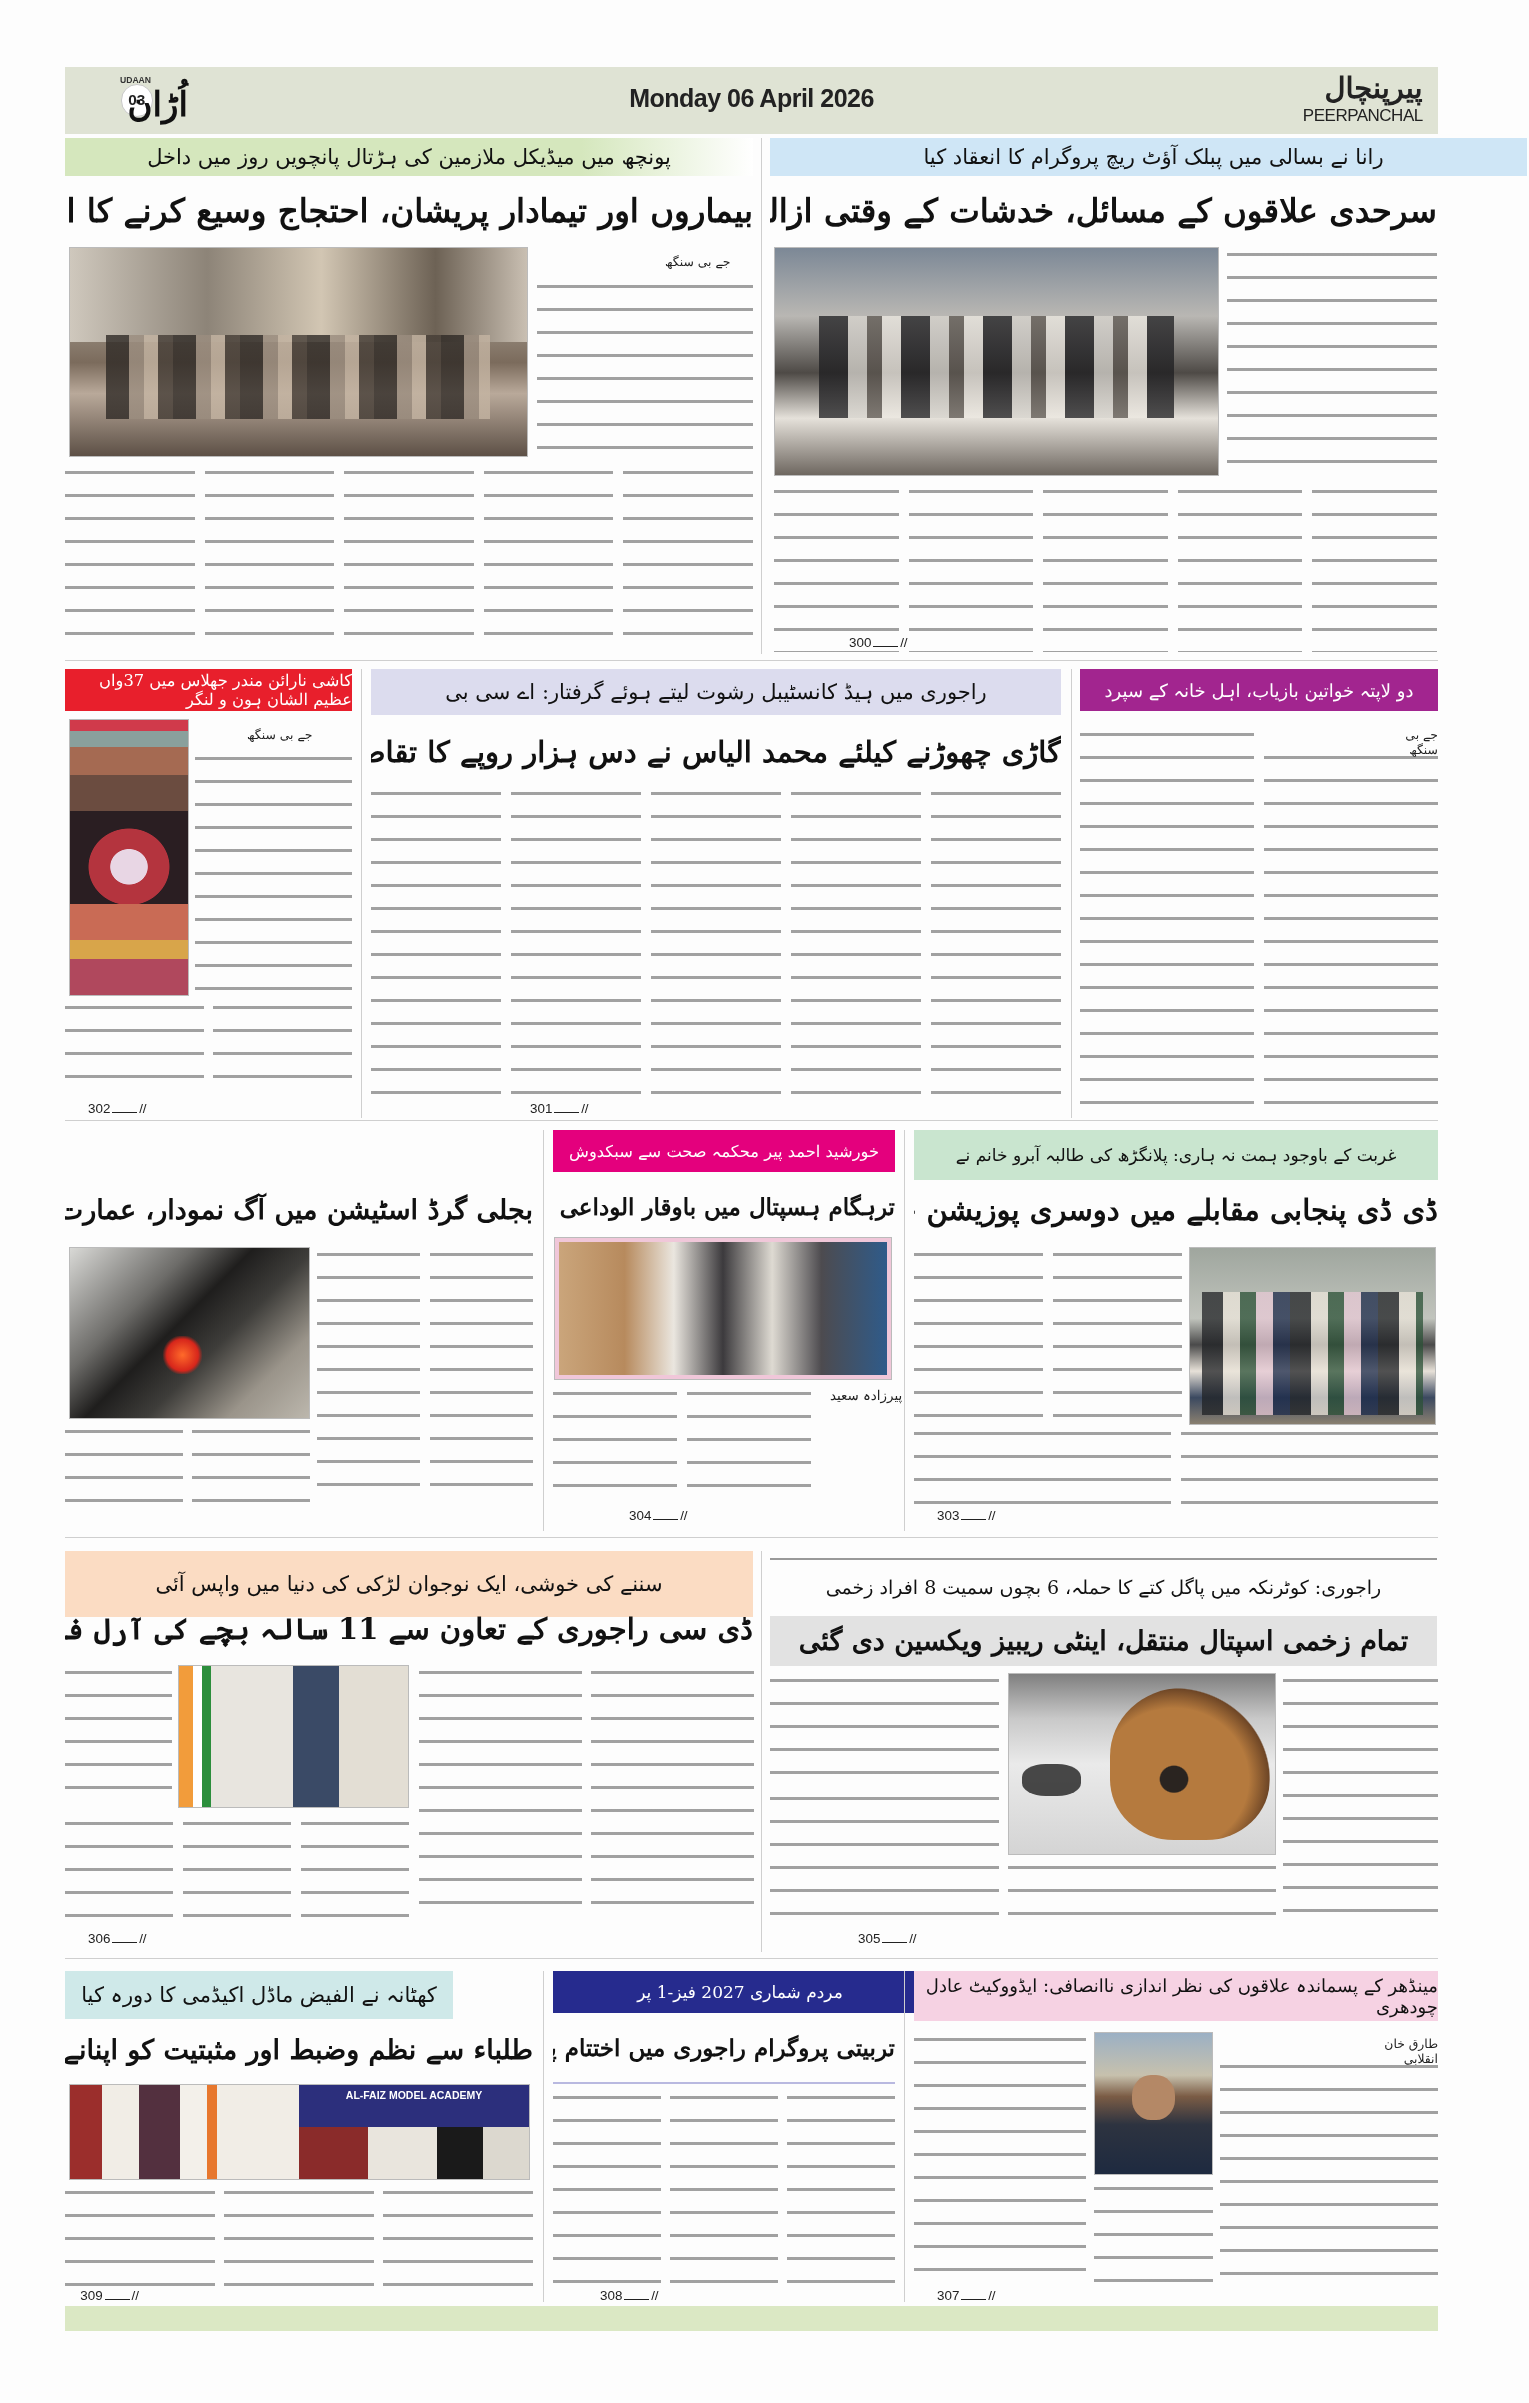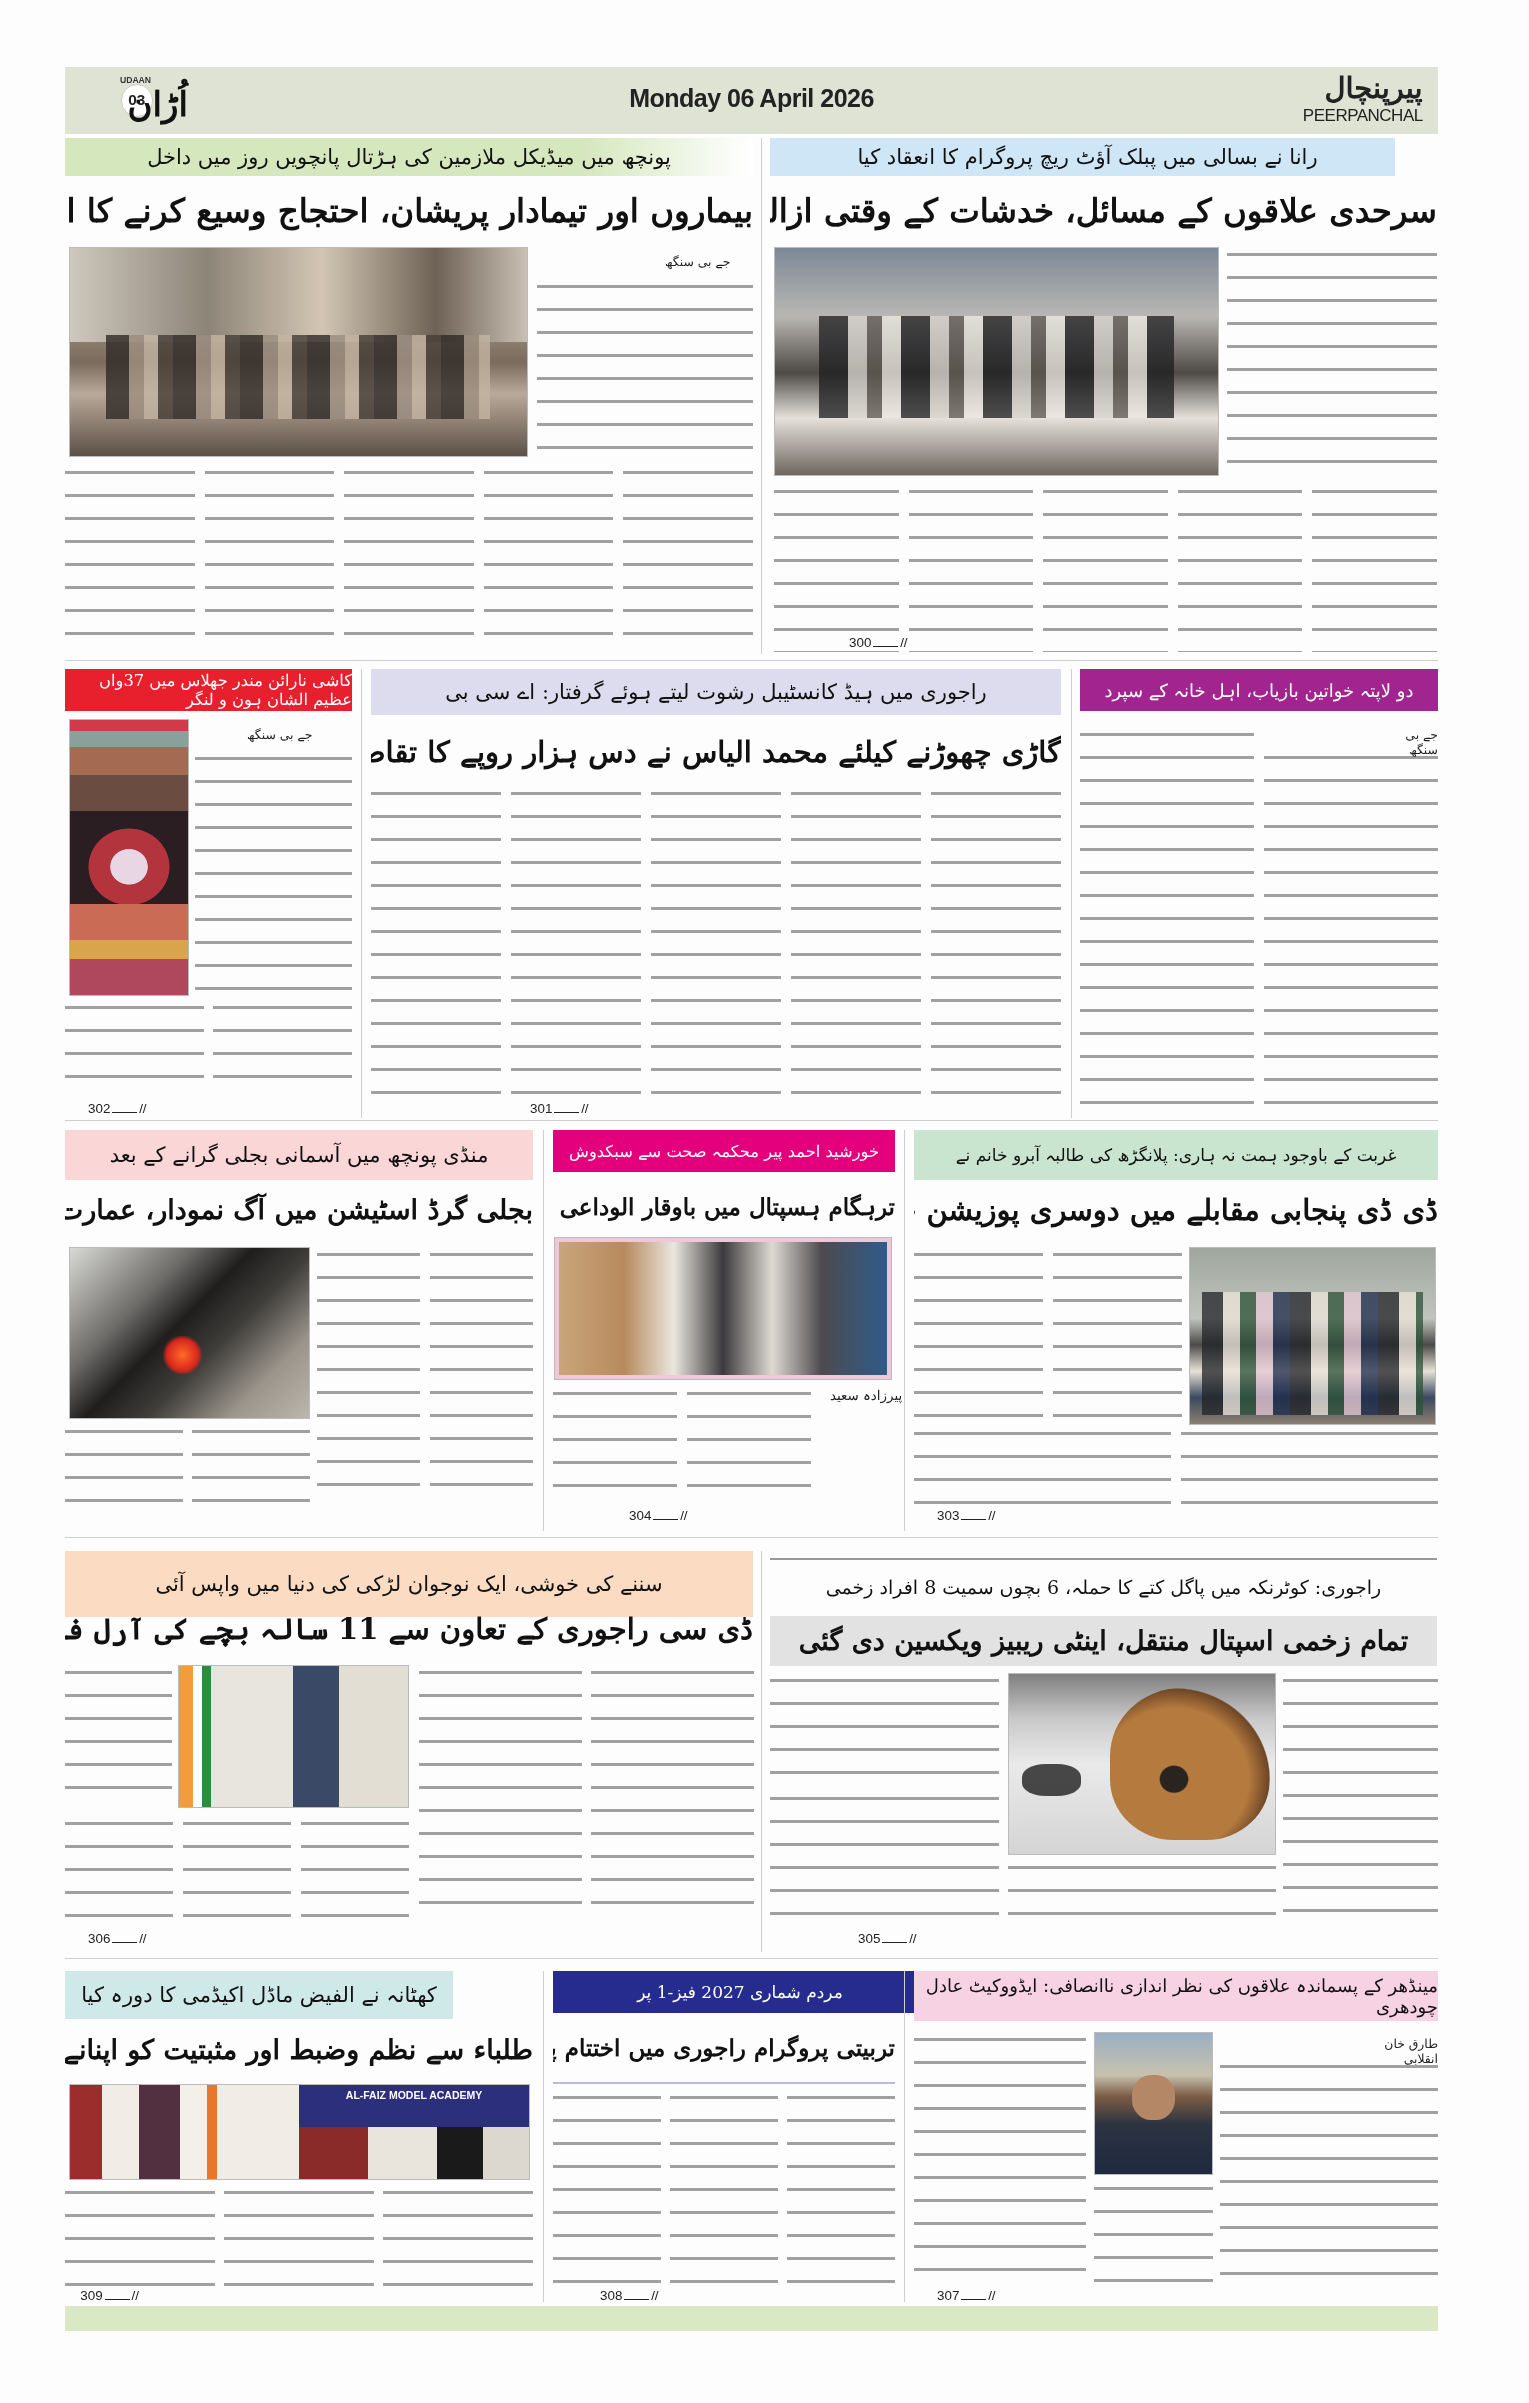--- a/index.html
+++ b/index.html
@@ -84,21 +84,21 @@
       <div class="col">
         <div class="textlines"></div>
       </div>
     <div class="col">
         <div class="textlines"></div>
       </div>
   </div>
 
   <div class="divider-v" style="left:696px;top:71px;height:516px;"></div>
 
-  <div class="kicker" style="left:705px;top:71px;width:625px;background:#cfe6f6;padding-left:10px;">رانا نے بسالی میں پبلک آؤٹ ریچ پروگرام کا انعقاد کیا</div>
+  <div class="kicker" style="left:705px;top:71px;width:757px;background:#cfe6f6;padding-left:10px;">رانا نے بسالی میں پبلک آؤٹ ریچ پروگرام کا انعقاد کیا</div>
   <div class="headline" style="left:705px;top:119px;width:667px;">سرحدی علاقوں کے مسائل، خدشات کے وقتی ازالہ کا وعدہ</div>
   <div class="photo" style="left:709px;top:180px;width:445px;height:229px;background:linear-gradient(#7c8896 0%, #b9b7b3 30%, #4e4a46 55%, #e5e1da 75%, #6e6760 100%);">
     <div style="position:absolute;left:10%;top:30%;width:80%;height:45%;background:repeating-linear-gradient(90deg,#1d1d20 0 29px,#d8d5cf 29px 48px,#5c5650 48px 63px,#eeeae3 63px 82px);opacity:.75;"></div>
   </div>
   <div class="body-cols" style="left:1162px;top:180px;width:210px;height:229px;">
     <div class="col">
         <div class="textlines"></div>
       </div>
   </div>
   <div class="body-cols" style="left:709px;top:417px;width:663px;height:168px;">
@@ -175,21 +175,20 @@
     <div class="col" style="margin-top:23px;">
         <div class="textlines"></div>
       </div>
       <div class="col">
         <div class="textlines"></div>
       </div>
   </div>
 
   <div class="divider-h" style="left:0;top:1053px;width:1373px;"></div>
 
-  <div class="kicker" style="left:0;top:1063px;width:468px;height:50px;background:#fbd6d6;">منڈی پونچھ میں آسمانی بجلی گرانے کے بعد</div>
   <div class="headline" style="left:0;top:1118px;width:468px;font-size:27px;">بجلی گرڈ اسٹیشن میں آگ نمودار، عمارت کو نقصان</div>
   <div class="photo" style="left:3.8px;top:1180px;width:241px;height:172px;background:linear-gradient(135deg,#d9d9d6 0%,#6d6c69 30%,#1f1e1d 45%,#3e3d3a 60%,#9a948a 80%,#bcb7ad 100%);">
     <div style="position:absolute;left:38%;top:52%;width:18%;height:22%;background:radial-gradient(circle,#ff6a2a 0,#d7261b 55%,transparent 70%);"></div>
   </div>
   <div class="body-cols" style="left:252px;top:1180px;width:216px;height:258px;">
     <div class="col">
         <div class="textlines"></div>
       </div>
       <div class="col">
         <div class="textlines"></div>

